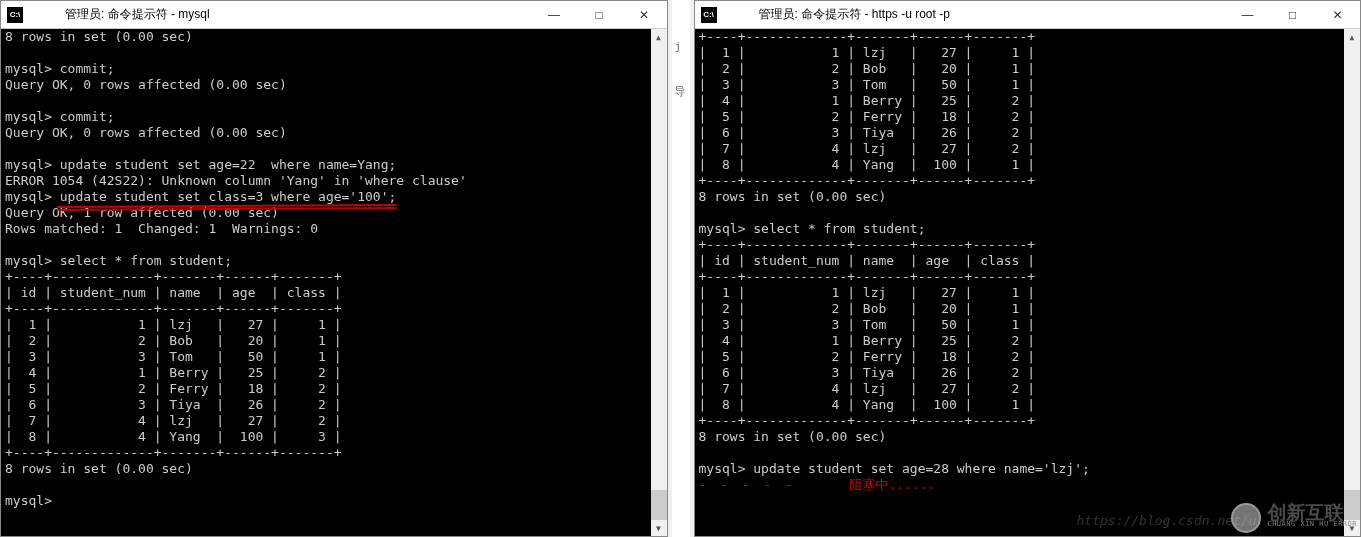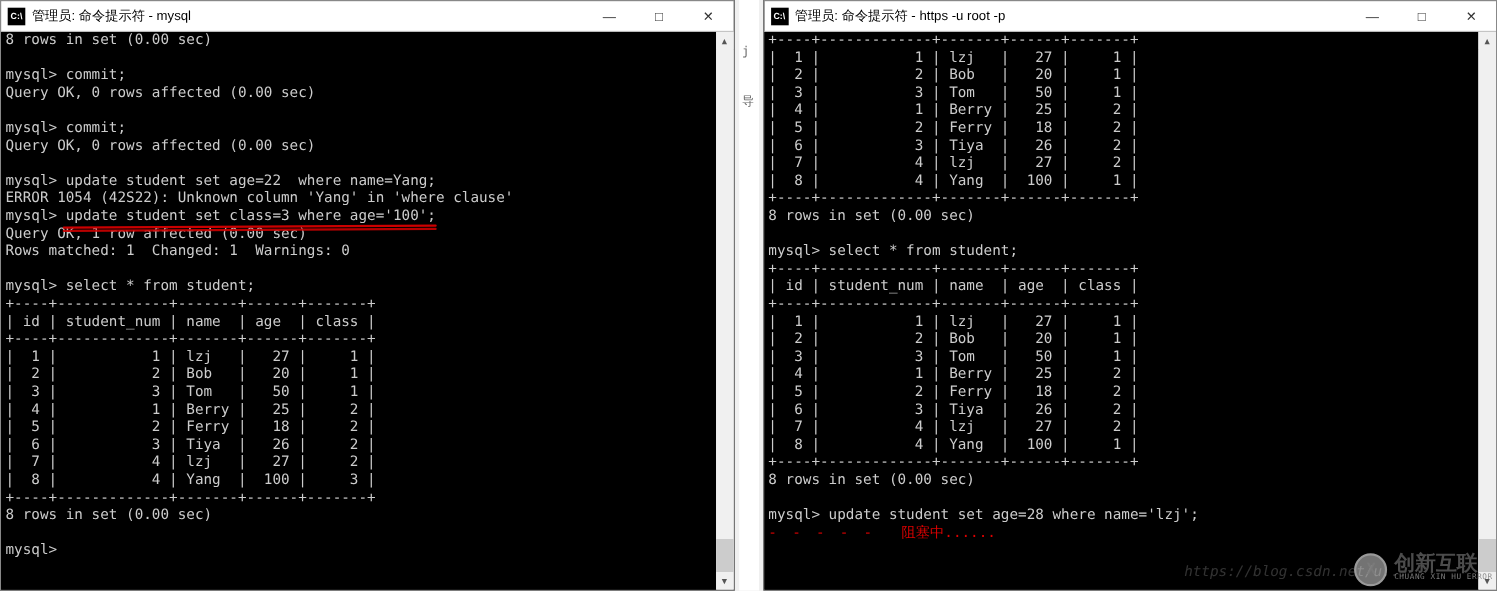--- a/index.html
+++ b/index.html
@@ -46,20 +46,21 @@
       align-items: center;
       justify-content: center;
       color: #fff;
       font-size: 8px;
       font-weight: bold;
     }
     .title-text {
       flex: 1;
       white-space: nowrap;
       overflow: hidden;
+      margin-left: 36px;
     }
     .win-buttons {
       display: flex;
       height: 100%;
     }
     .win-btn {
       width: 45px;
       display: flex;
       align-items: center;
       justify-content: center;
@@ -107,20 +108,21 @@
       width: 100%;
     }
     .underline-red {
       position: absolute;
       height: 2px;
       background: #c00;
       border-radius: 1px;
     }
     .blocking-text {
       color: #d00;
+      margin-left: 30px;
     }
     .red-dashes {
       color: #d00;
       letter-spacing: 3px;
     }
     .watermark {
       position: absolute;
       right: 4px;
       bottom: 4px;
       display: flex;

